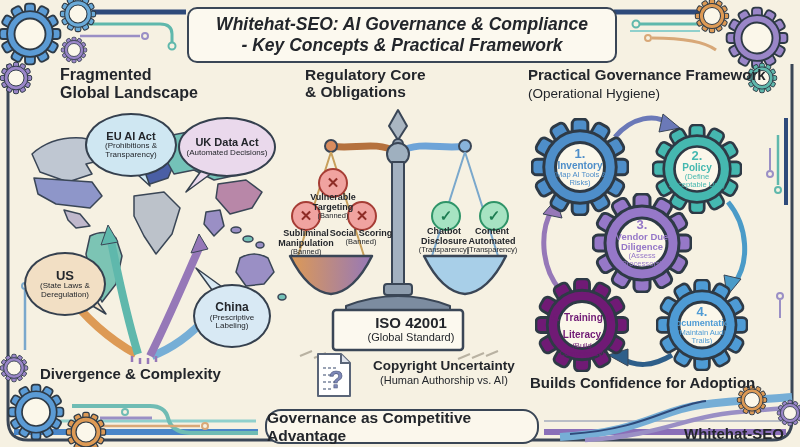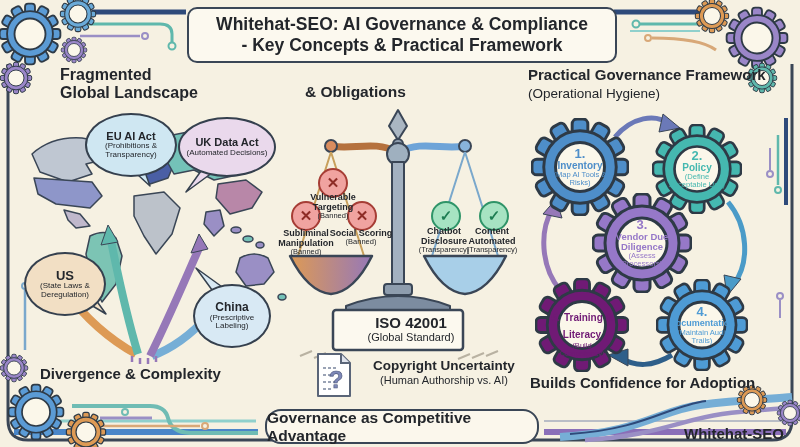--- a/index.html
+++ b/index.html
@@ -3,21 +3,21 @@
 <meta charset="utf-8">
 <style>
   html,body{margin:0;padding:0;}
   #stage{position:relative;width:800px;height:447px;background:#f6f1e2;overflow:hidden;
          font-family:"Liberation Sans",sans-serif;color:#23262b;}
   svg.layer{position:absolute;left:0;top:0;pointer-events:none;}
   .hd{position:absolute;font-weight:bold;line-height:1.12;color:#23262b;}
   .title-box{position:absolute;left:187px;top:7px;width:426px;height:52px;background:#fcf9ef;
              border:2.5px solid #3a4656;border-radius:10px;display:flex;flex-direction:column;
              align-items:center;justify-content:center;z-index:6;}
-  .title-box span{font-weight:bold;font-size:17.5px;line-height:1.22;}
+  .title-box span{font-weight:bold;font-size:17.5px;line-height:1.22;font-style:italic;}
   .callout{position:absolute;border:2px solid #35404e;border-radius:50%;display:flex;flex-direction:column;
            align-items:center;justify-content:center;text-align:center;line-height:1.05;z-index:4;padding:2px;}
   .c-name{font-weight:bold;font-size:11px;}
   .c-detail{font-size:8px;}
   .mark{position:absolute;width:26px;height:26px;border-radius:50%;display:flex;align-items:center;
         justify-content:center;font-weight:bold;font-size:15px;z-index:4;}
   .x-mark{background:#f0a3a0;border:2px solid #a63d35;color:#8e2c26;}
   .ok-mark{background:#a6e3c2;border:2px solid #2f9468;color:#1d7d52;}
   .item-label{position:absolute;text-align:center;line-height:1.12;z-index:4;}
   .item-label .lbl{font-weight:bold;font-size:9px;display:block;}
@@ -236,21 +236,21 @@
     <span class="c-detail">(State Laws &amp; Deregulation)</span>
   </div>
   <div class="callout" style="left:193px;top:284px;width:70px;height:56px;background:#d8e9f4">
     <span class="c-name" style="font-size:12px">China</span>
     <span class="c-detail">(Prescriptive Labeling)</span>
   </div>
 
   <div class="hd" style="left:40px;top:366px;width:240px;font-size:15px;z-index:3">Divergence &amp; Complexity</div>
 
   <div class="hd" style="left:305px;top:66px;width:185px;font-size:15.5px;z-index:3">
-    <br>
+    <span>Regulatory Core</span><br>
     <span>&amp; Obligations</span>
   </div>
 
   <div class="mark x-mark" style="left:318px;top:168px">✕</div>
   <div class="mark x-mark" style="left:291px;top:201px">✕</div>
   <div class="mark x-mark" style="left:347px;top:201px">✕</div>
   <div class="mark ok-mark" style="left:431px;top:201px">✓</div>
   <div class="mark ok-mark" style="left:479px;top:201px">✓</div>
 
   <div class="item-label" style="left:296px;top:192px;width:74px">

